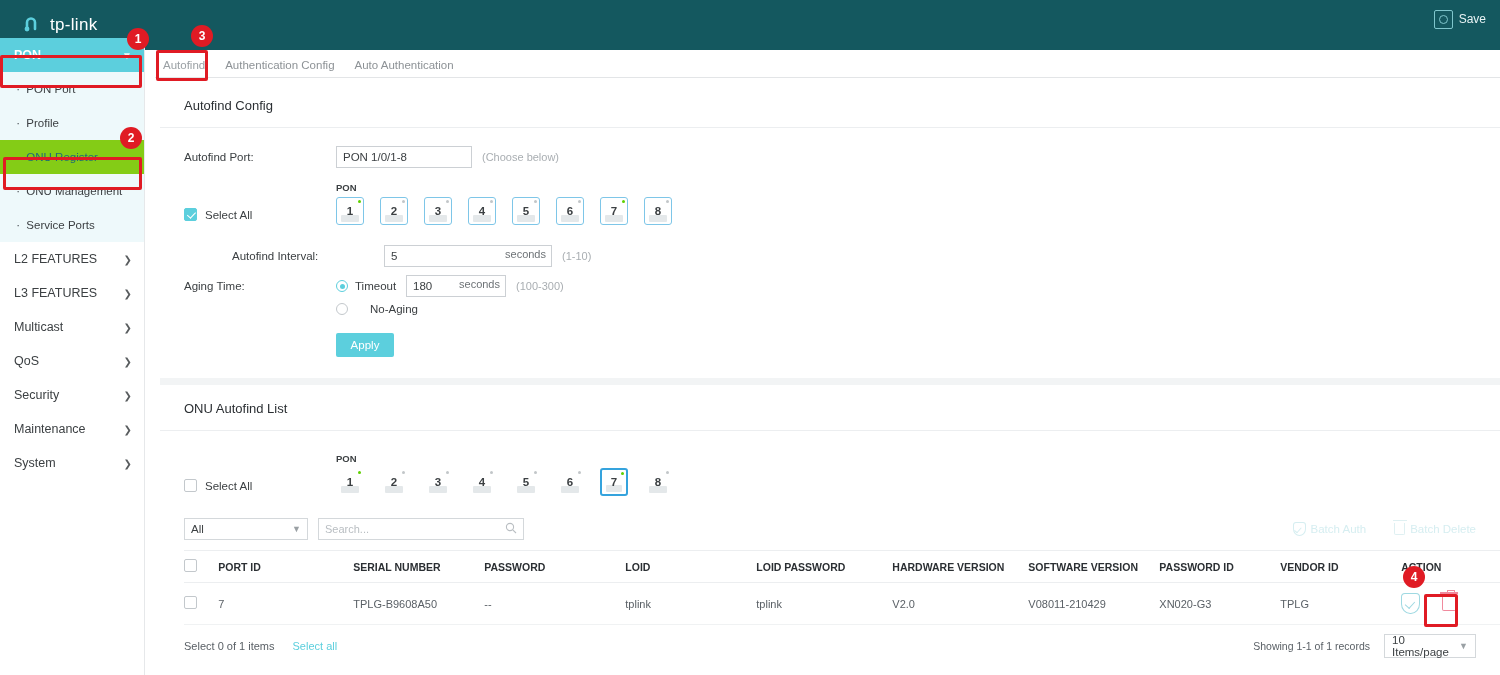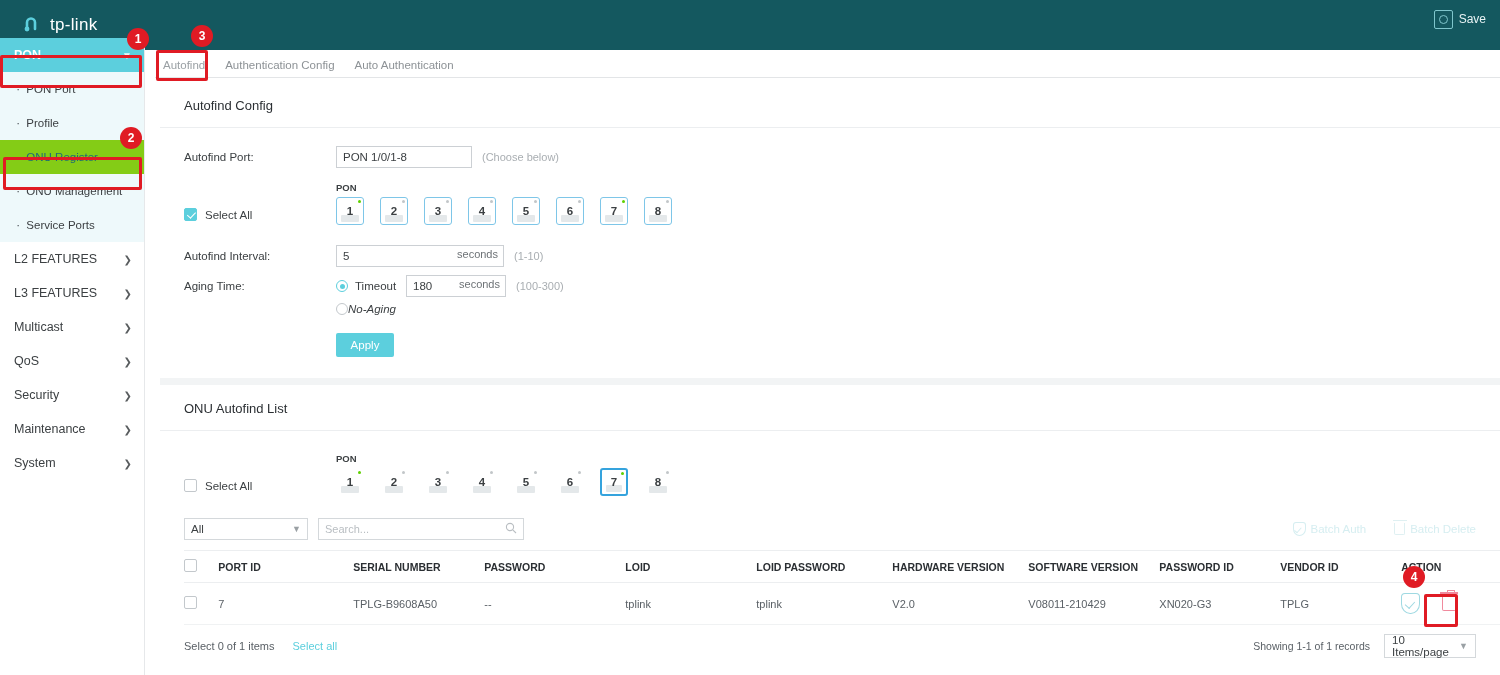--- a/index.html
+++ b/index.html
@@ -408,21 +408,21 @@
             </div>
             <div class="pon-port">
               <span class="led"></span>
               <span class="base"></span>
               <span class="num">8</span>
             </div>
           </div>
         </div>
       </div>
 
-      <div class="row" style="margin-bottom:8px;">
+      <div class="row" style="margin-bottom:8px;margin-left:48px;">
         <div class="row-label">Autofind Interval:</div>
         <span class="suffix-wrap">
           <input class="inp" style="width: 168px; padding-right: 54px;" value="5">
           <span class="suffix">seconds</span>
         </span>
         <span class="hint">(1-10)</span>
       </div>
 
       <div class="row" style="margin-bottom:6px;">
         <div class="row-label">Aging Time:</div>
@@ -432,21 +432,21 @@
         </span>
         <span class="suffix-wrap">
           <input class="inp" style="width: 100px; padding-right: 54px;" value="180">
           <span class="suffix">seconds</span>
         </span>
         <span class="hint">(100-300)</span>
       </div>
 
       <div class="row" style="margin-bottom:14px;">
         <div class="row-label"></div>
-        <span style="display:flex;align-items:flex-start;gap:0;font-style:italic;">
+        <span style="display:flex;align-items:flex-start;gap:22px;">
           <span class="rb"></span>
           <span style="font-size:11.5px;color:#3c4043;">No-Aging</span>
         </span>
       </div>
 
       <div class="row" style="margin-bottom:0;">
         <div class="row-label"></div>
         <button class="apply-btn">Apply</button>
       </div>
 

